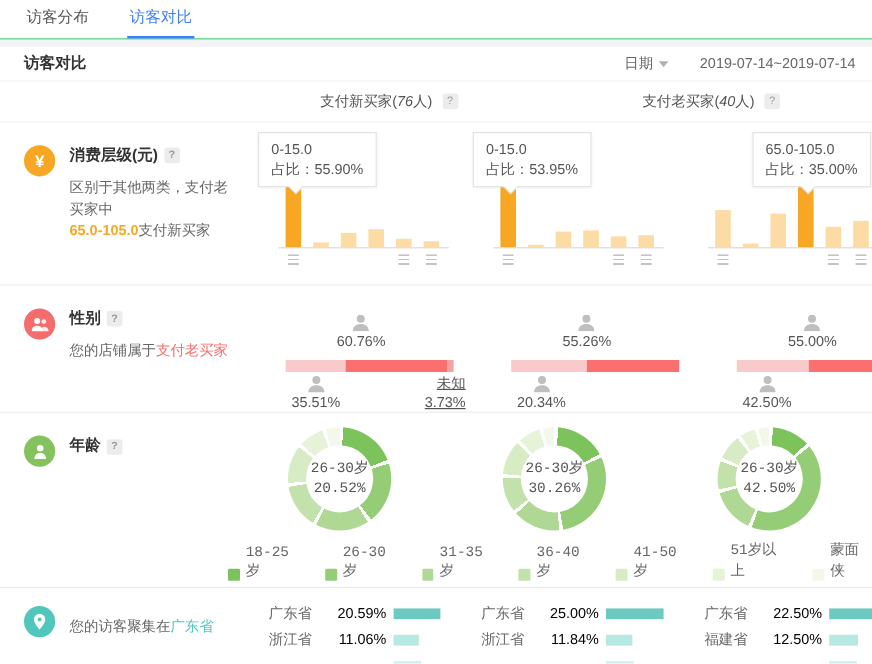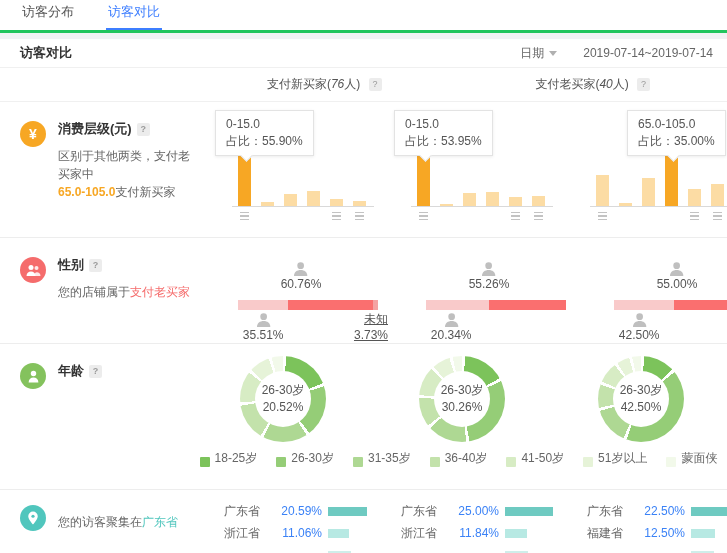--- a/index.html
+++ b/index.html
@@ -2,21 +2,21 @@
 <html><head>
 <meta charset="utf-8">
 <style>
   html,body{margin:0;padding:0;}
   body{
     width:727px;height:553px;overflow:hidden;background:#fff;
     font-family:"Liberation Sans","DejaVu Sans",sans-serif;
     font-size:12px;color:#666;position:relative;
   }
   
-  .tabbar{height:33px;background:#fff;border-bottom:3px solid #22c55e;display:flex;align-items:flex-end;padding-left:20px;box-sizing:border-box;}
+  .tabbar{height:33px;background:#fff;border-bottom:1px solid #22c55e;display:flex;align-items:flex-end;padding-left:20px;box-sizing:border-box;}
   .tab{font-size:13px;color:#555;padding:0 2px 9px 2px;margin-right:30px;cursor:pointer;}
   .tab.active{color:var(--accent,#3d7eff);border-bottom:2px solid var(--accent,#3d7eff);padding-bottom:7px;}
   .band{height:6px;background:#f2f3f5;}
   
   .card-header{height:28px;display:flex;align-items:center;justify-content:space-between;padding:0 14px 0 20px;border-bottom:1px solid #f0f0f0;}
   .page-title{font-size:13px;font-weight:bold;color:#333;}
   .hright{display:flex;align-items:center;gap:26px;}
   .date-label{color:#666;cursor:pointer;display:inline-flex;align-items:center;gap:5px;}
   .caret-down{width:0;height:0;border-left:4px solid transparent;border-right:4px solid transparent;border-top:5px solid #b0b0b0;display:inline-block;}
   .date-value{color:#666;}
@@ -60,35 +60,35 @@
   .gbar{display:flex;height:10px;width:100%;}
   .seg.male{background:var(--pink-light,#f9caca);}
   .seg.female{background:var(--red,#fa6f6f);}
   .seg.unk{background:var(--pink-unk,#f4a2a2);}
   .glabel{position:absolute;text-align:center;color:#555;line-height:15px;}
   .glabel svg{display:block;margin:0 auto 1px auto;}
   .glabel.top{top:-38px;left:45%;transform:translateX(-50%);}
   .glabel.bmale{top:13px;left:18%;transform:translateX(-50%);}
   .glabel.bunk{top:11px;right:-10px;text-align:right;line-height:16px;text-decoration:underline;}
   
-  .section.age{height:146px;display:block;}
+  .section.age{height:146px;display:block;font-family:Liberation Mono, monospace;}
   .age-top{display:flex;}
   .donut{width:86px;height:86px;border-radius:50%;position:relative;margin:12px 0 0 50px;cursor:pointer;}
   .donut::after{content:"";position:absolute;inset:15px;background:#fff;border-radius:50%;}
   .donut-center{position:absolute;inset:0;display:flex;flex-direction:column;align-items:center;justify-content:center;z-index:1;color:#555;line-height:17px;}
   .age-legend{margin-left:190px;display:flex;justify-content:center;gap:19px;margin-top:8px;}
   .legend-item{display:inline-flex;align-items:flex-end;gap:5px;color:#666;cursor:pointer;}
   .legend-item i{width:10px;height:10px;border-radius:1px;display:inline-block;}
   
   .section.region{border-bottom:none;height:80px;}
   .section.region .sec-label{padding-top:14px;}
   .region-col{padding:14px 0 0 34px;box-sizing:border-box;}
   .region-row{display:flex;align-items:center;height:14px;margin-bottom:8px;}
   .rname{width:46px;flex:none;color:#666;}
-  .rpct{width:52px;flex:none;text-align:right;margin-right:6px;color:#3b82f6;}
+  .rpct{width:52px;flex:none;text-align:right;margin-right:6px;color:#000000;}
   .rbar{height:9px;display:inline-block;}
 </style>
 </head>
 <body style="--accent: #3d7eff; --orange: #f7a724; --orange-light: #fcdca4; --red: #fa6f6f; --red-ic: #f56c6c; --pink-light: #f9caca; --pink-unk: #f4a2a2; --green: #84c25d; --teal: #50c6bd;">
 
 <div class="tabbar">
   <div class="tab">访客分布</div>
   <div class="tab active">访客对比</div>
 </div>
 <div class="band"></div>

